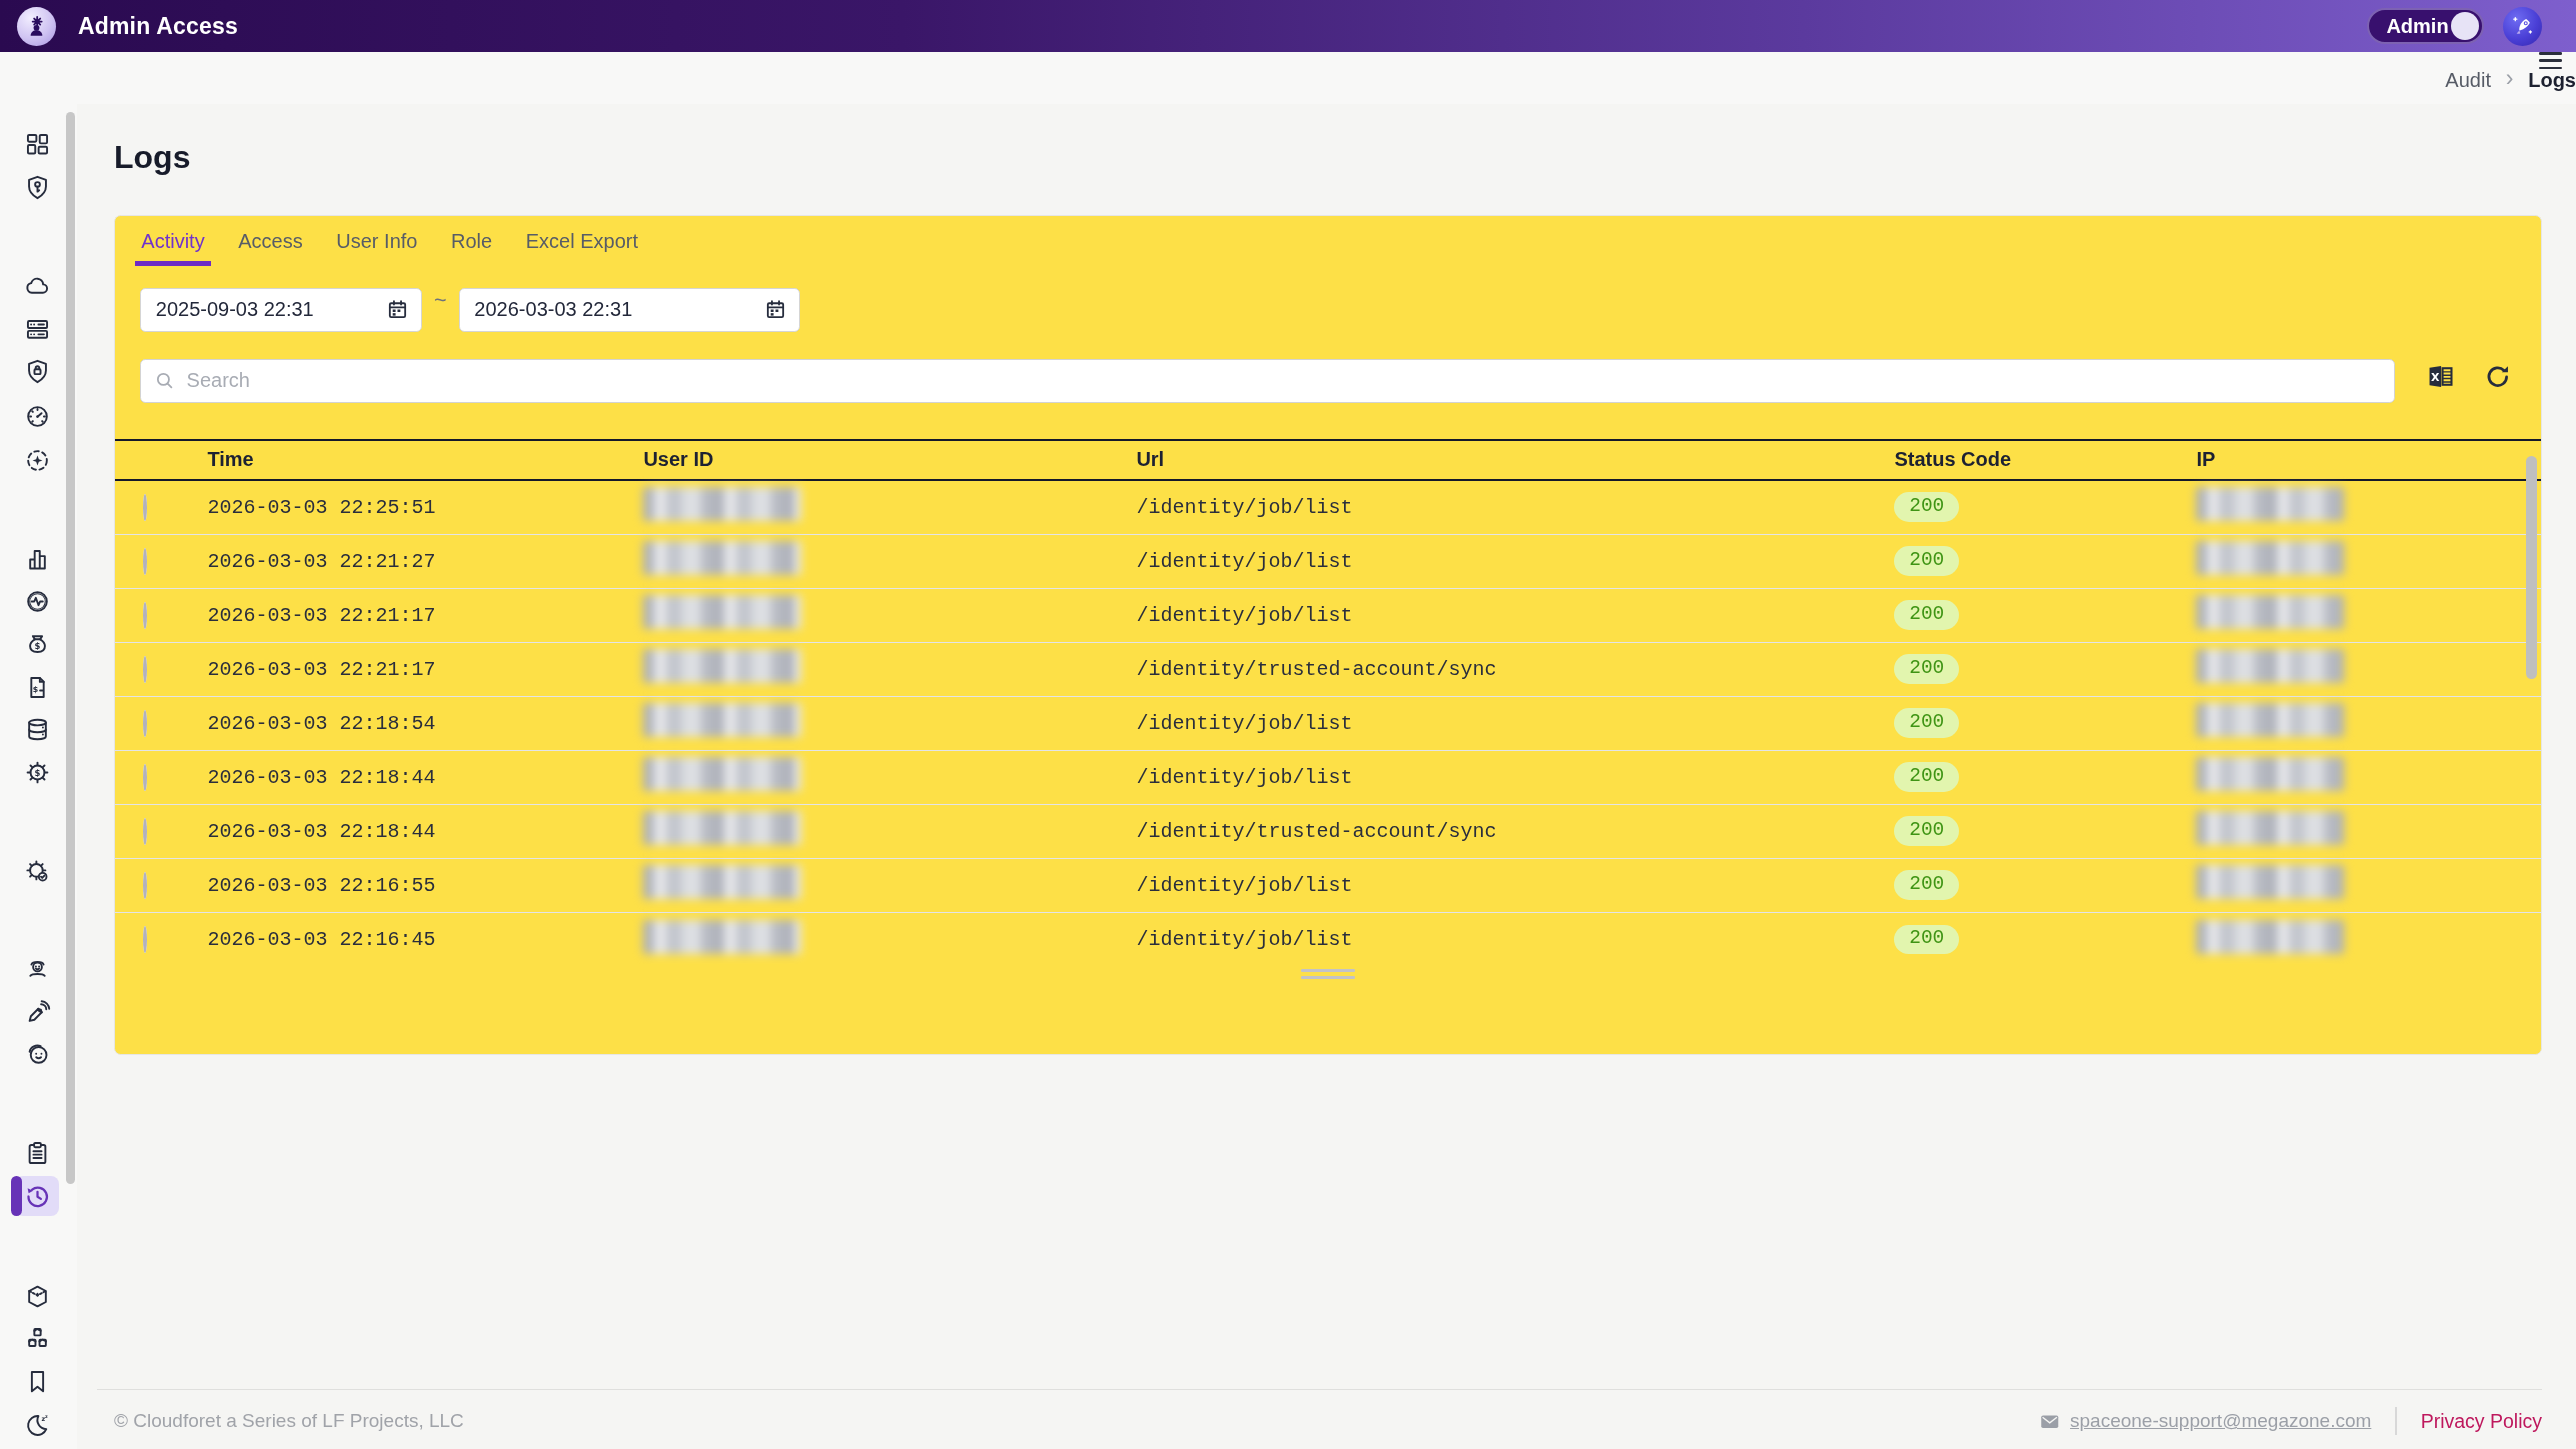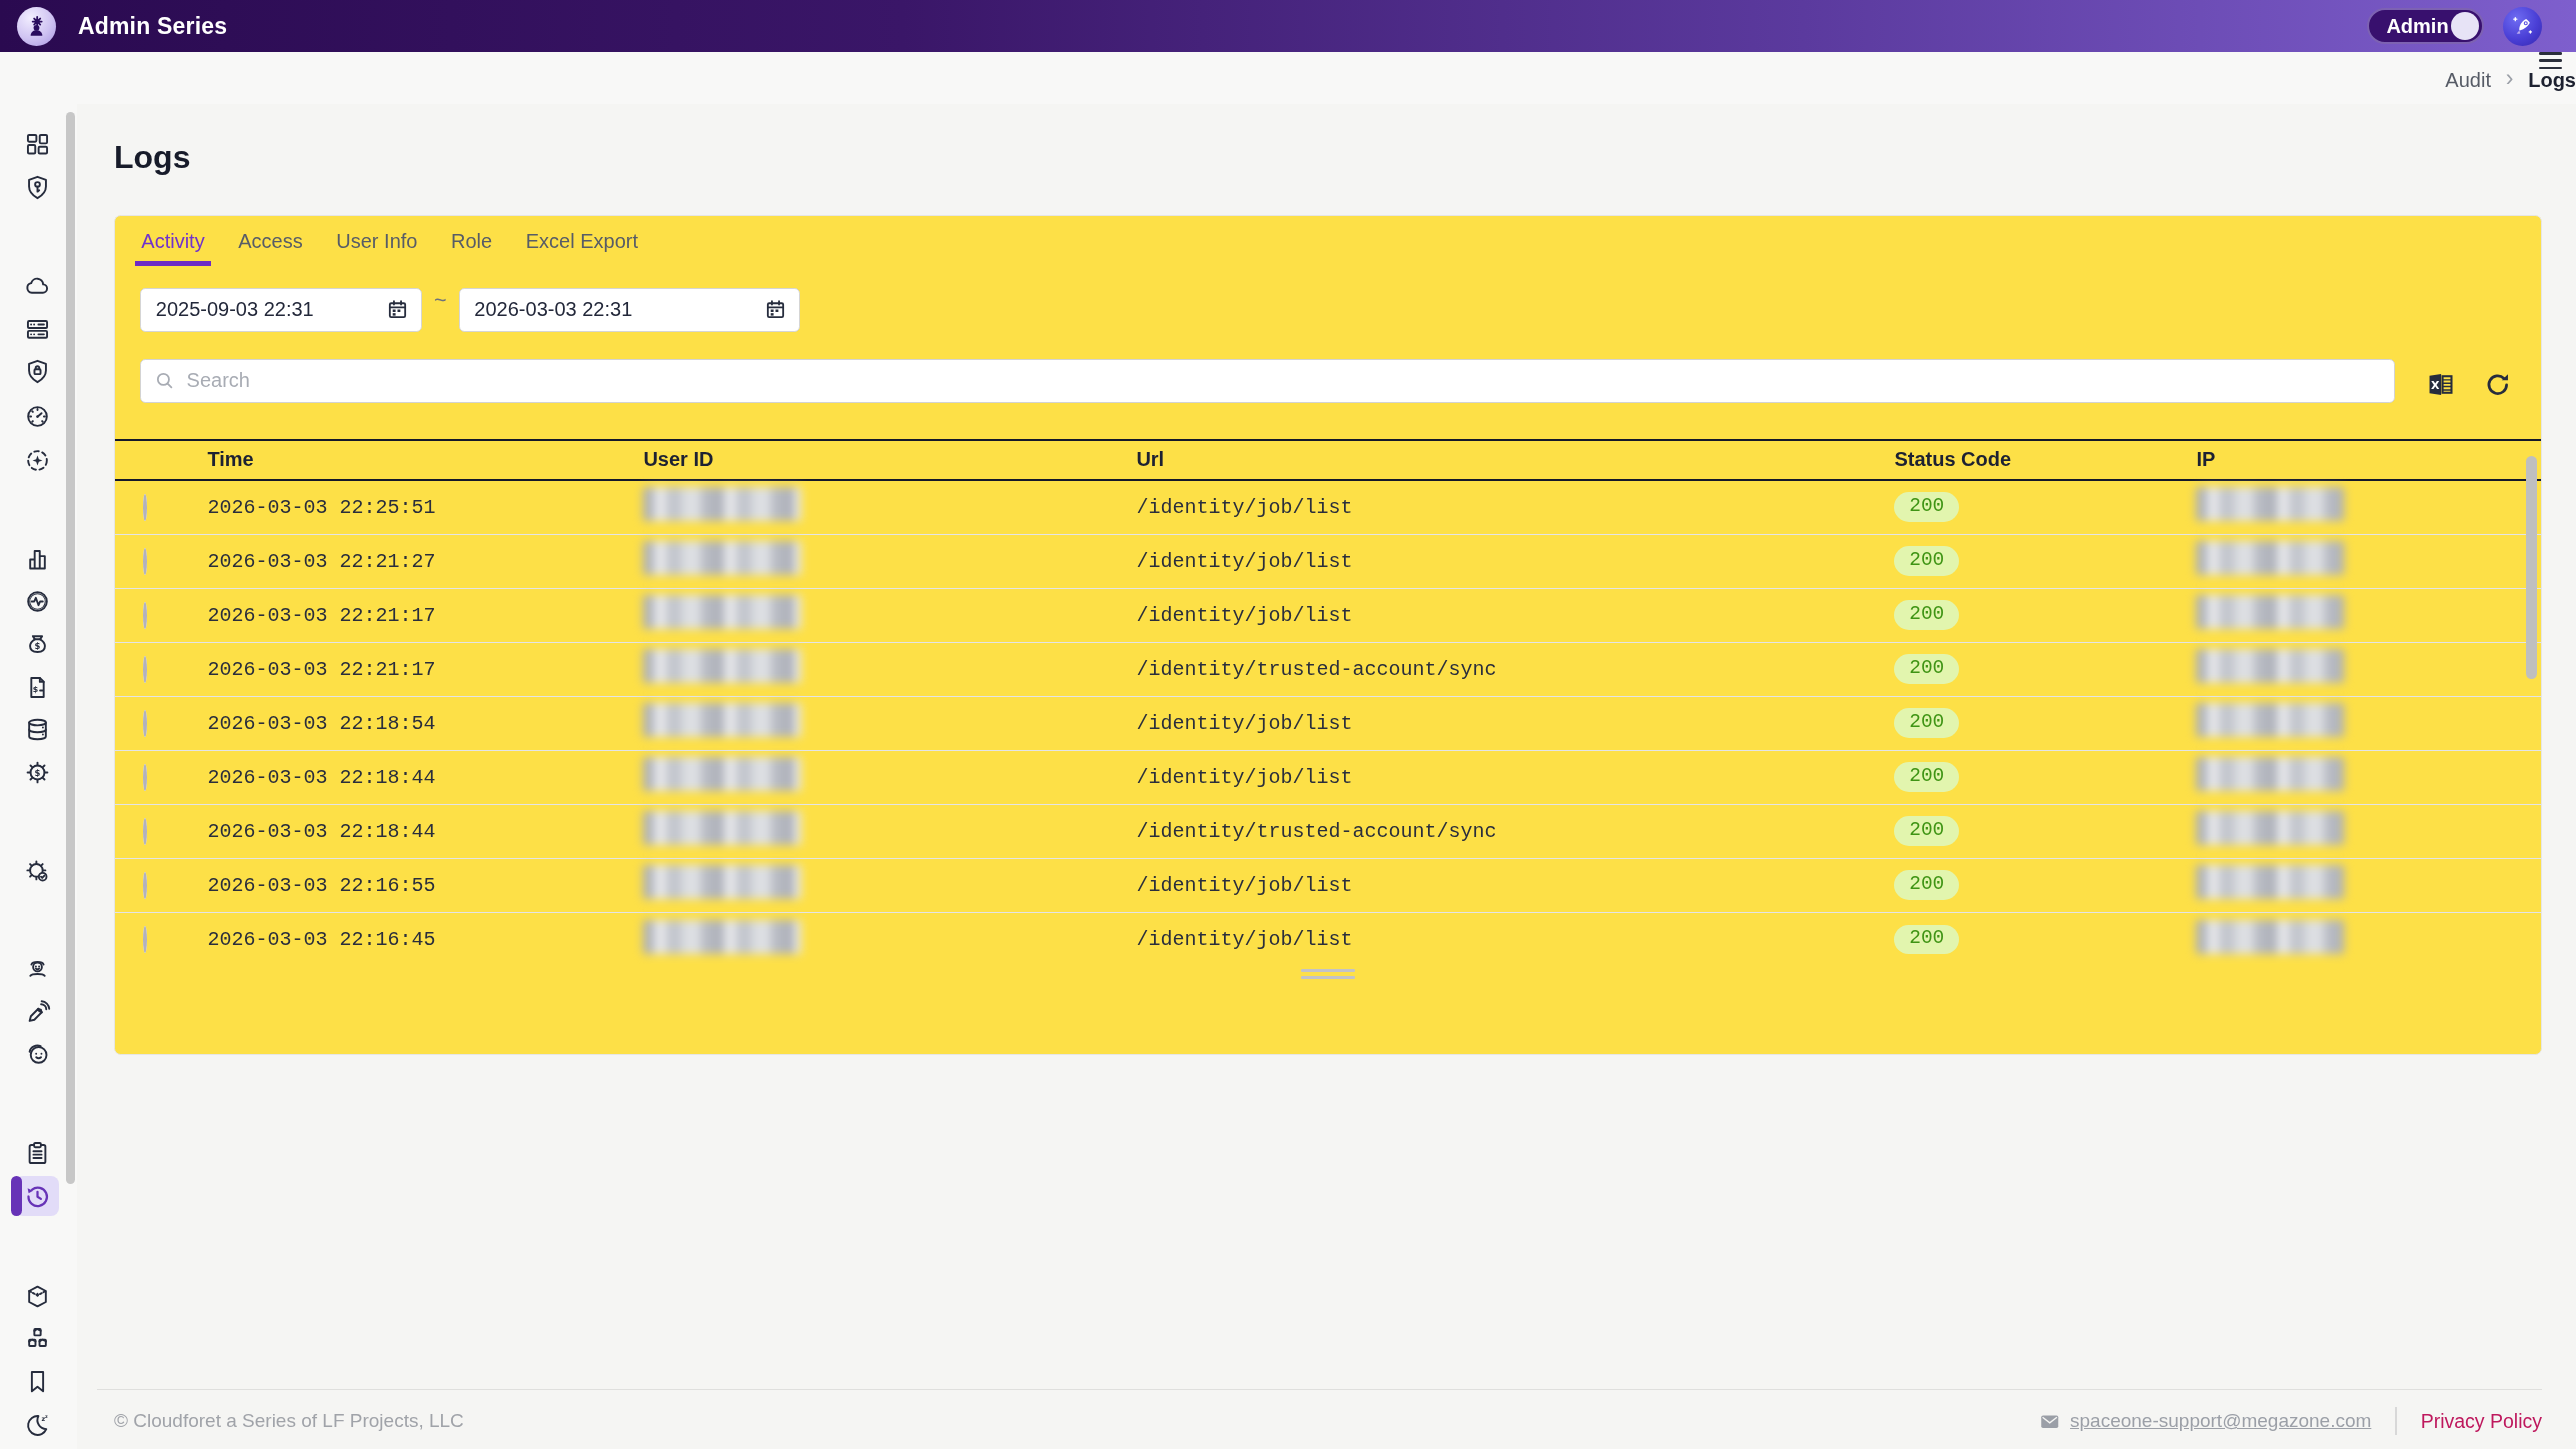--- a/index.html
+++ b/index.html
@@ -64,21 +64,21 @@
   
   .filter-row { display:flex; align-items:flex-start; margin:21.5px 0 0 25px; }
   .date-input { height:44px; border:1.3px solid #d5d5d5; border-radius:5.4px; background:#fff;
     display:flex; align-items:center; padding:0 12px 0 14.8px; cursor:text; }
   .date-input .val { font-size:20px; color:#23283a; }
   .date-input svg { margin-left:auto; }
   .di-1 { width:282px; } .di-2 { width:341px; }
   .tilde { font-size:21.5px; color:#6e727c; margin:0 12px; }
 
   
-  .search-row { display:flex; align-items:flex-end; margin:27px 25px 0 25px; }
+  .search-row { display:flex; align-items:flex-start; margin:27px 25px 0 25px; }
   .searchbox { flex:1; height:44px; border:1.3px solid #d3d3d3; border-radius:5.4px; background:#fff;
     display:flex; align-items:center; padding:0 13.4px; }
   .searchbox input { border:none; outline:none; font-size:20px; color:#23283a; flex:1; margin-left:10.7px;
     font-family:"Liberation Sans","DejaVu Sans",sans-serif; background:transparent; }
   .searchbox input::placeholder { color:#a8acb4; }
   .tool-btn { width:36px; height:36px; display:flex; align-items:center; justify-content:center; cursor:pointer; }
   .tool-excel { margin-left:28px; } .tool-refresh { margin-left:21.5px; }
 
   
   .table-wrap { position:relative; margin-top:36px; height:525px; overflow:hidden; }
@@ -120,21 +120,21 @@
     <div class="logo-badge">
       <svg width="27" height="27" viewBox="0 0 24 24">
         <g class="icon-fill" style="fill:#2a0d5e">
           <circle cx="12.6" cy="7.6" r="2.3"></circle>
           <path d="M12.6 3.4v2M12.6 9.8v2M8.6 7.6h2M14.6 7.6h2M9.9 4.9l1.3 1.3M14 9l1.3 1.3M15.3 4.9L14 6.2M11.2 9 9.9 10.3" style="stroke:#2a0d5e;stroke-width:1.6;fill:none;stroke-linecap:round"></path>
           <circle cx="12" cy="13.2" r="2.6"></circle>
           <path d="M6.8 20.2c0-3.1 2.3-4.9 5.2-4.9s5.2 1.8 5.2 4.9z"></path>
         </g>
       </svg>
     </div>
-    <div class="app-title">Admin Series</div>
+    <div class="app-title">Admin Access</div>
     <div class="topbar-right">
       <div class="admin-toggle">
         <span class="lbl">Admin</span>
         <span class="knob"></span>
       </div>
       <div class="rocket-avatar">
         <svg width="27" height="27" viewBox="0 0 24 24">
           <path d="M9.2 15.6c-.6-3.2 1.6-8 6-10.2 1.1.6 2.7 2.2 3.3 3.3-2.2 4.4-7 6.6-9.3 6.9z" fill="#ffffff"></path>
           <circle cx="14.9" cy="9.1" r="1.3" fill="none" stroke="#5a50e0" stroke-width="1"></circle>
           <path d="M9.2 15.6l-2.4 2.6c1.2.5 2.3.4 3.3-.2z" fill="#b9aaf0"></path>

